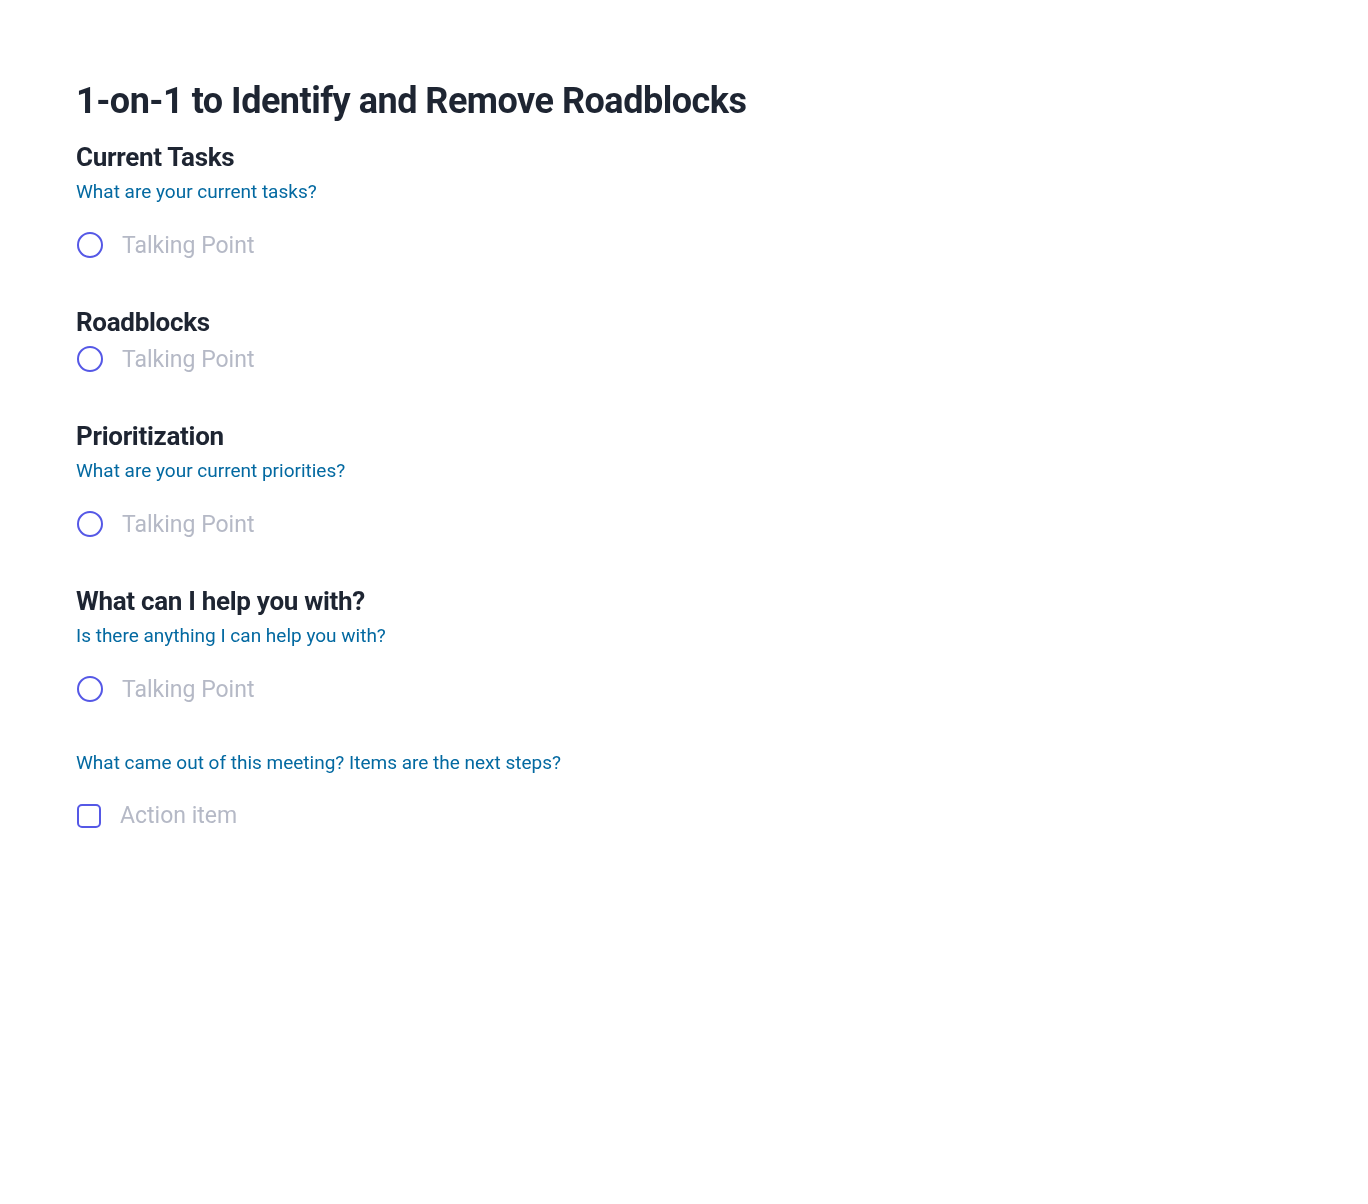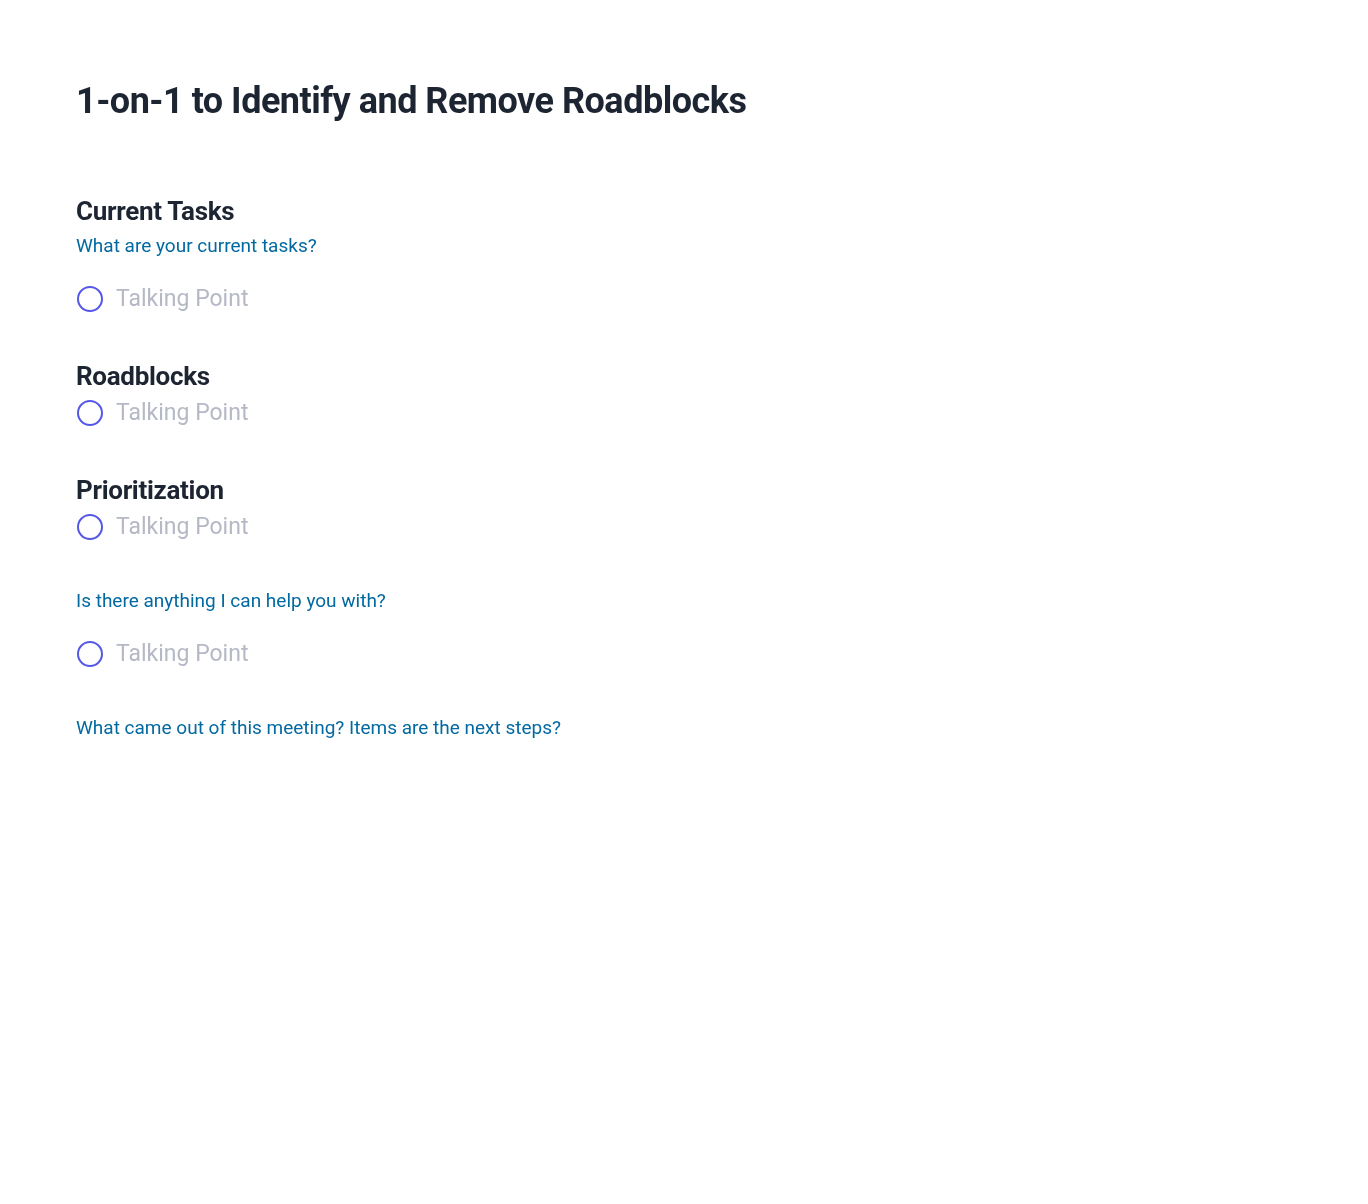--- a/index.html
+++ b/index.html
@@ -10,42 +10,43 @@
     body {
       font-family: -apple-system, BlinkMacSystemFont, "Segoe UI", Roboto, "Helvetica Neue", Arial, sans-serif;
       background: #ffffff;
       padding: 80px 76px;
       color: #1e2532;
     }
     .page-title {
       font-size: 36px;
       font-weight: 700;
       color: #1e2532;
-      margin-bottom: 74px;
+      margin-bottom: 20px;
       letter-spacing: -0.5px;
     }
     .section {
       margin-bottom: 48px;
     }
     .section-heading {
       font-size: 26px;
       font-weight: 700;
       color: #1e2532;
       margin-bottom: 8px;
       letter-spacing: -0.3px;
     }
     .section-prompt {
       font-size: 19px;
       color: #0369a1;
       margin-bottom: 28px;
       font-weight: 400;
     }
     .item-row {
       display: flex;
-      gap: 12px;
+      align-items: center;
+      gap: 18px;
     }
     .circle-icon {
       width: 28px;
       height: 28px;
       flex-shrink: 0;
     }
     .circle-icon circle {
       fill: none;
       stroke: #5558e6;
       stroke-width: 2;
@@ -89,33 +90,41 @@
   <div class="item-row">
     <svg class="circle-icon" viewBox="0 0 28 28">
       <circle cx="14" cy="14" r="12"></circle>
     </svg>
     <div class="placeholder-text" contenteditable="true" style="">Talking Point</div>
   </div>
 </div>
 
 <div class="section">
   <h2 class="section-heading">Prioritization</h2>
+  <p class="section-prompt">What are your current priorities?</p>
   <div class="item-row">
     <svg class="circle-icon" viewBox="0 0 28 28">
       <circle cx="14" cy="14" r="12"></circle>
     </svg>
     <div class="placeholder-text" contenteditable="true" style="">Talking Point</div>
   </div>
 </div>
 
 <div class="section">
+  <h2 class="section-heading">What can I help you with?</h2>
   <p class="section-prompt">Is there anything I can help you with?</p>
   <div class="item-row">
     <svg class="circle-icon" viewBox="0 0 28 28">
       <circle cx="14" cy="14" r="12"></circle>
     </svg>
     <div class="placeholder-text" contenteditable="true" style="">Talking Point</div>
   </div>
 </div>
 
 <div class="section">
   <p class="section-prompt">What came out of this meeting? Items are the next steps?</p>
+  <div class="item-row">
+    <svg class="square-icon" viewBox="0 0 26 26">
+      <rect x="2" y="2" width="22" height="22" rx="4" ry="4"></rect>
+    </svg>
+    <div class="placeholder-text" contenteditable="true" style="">Action item</div>
+  </div>
 </div>
 
 </body></html>

